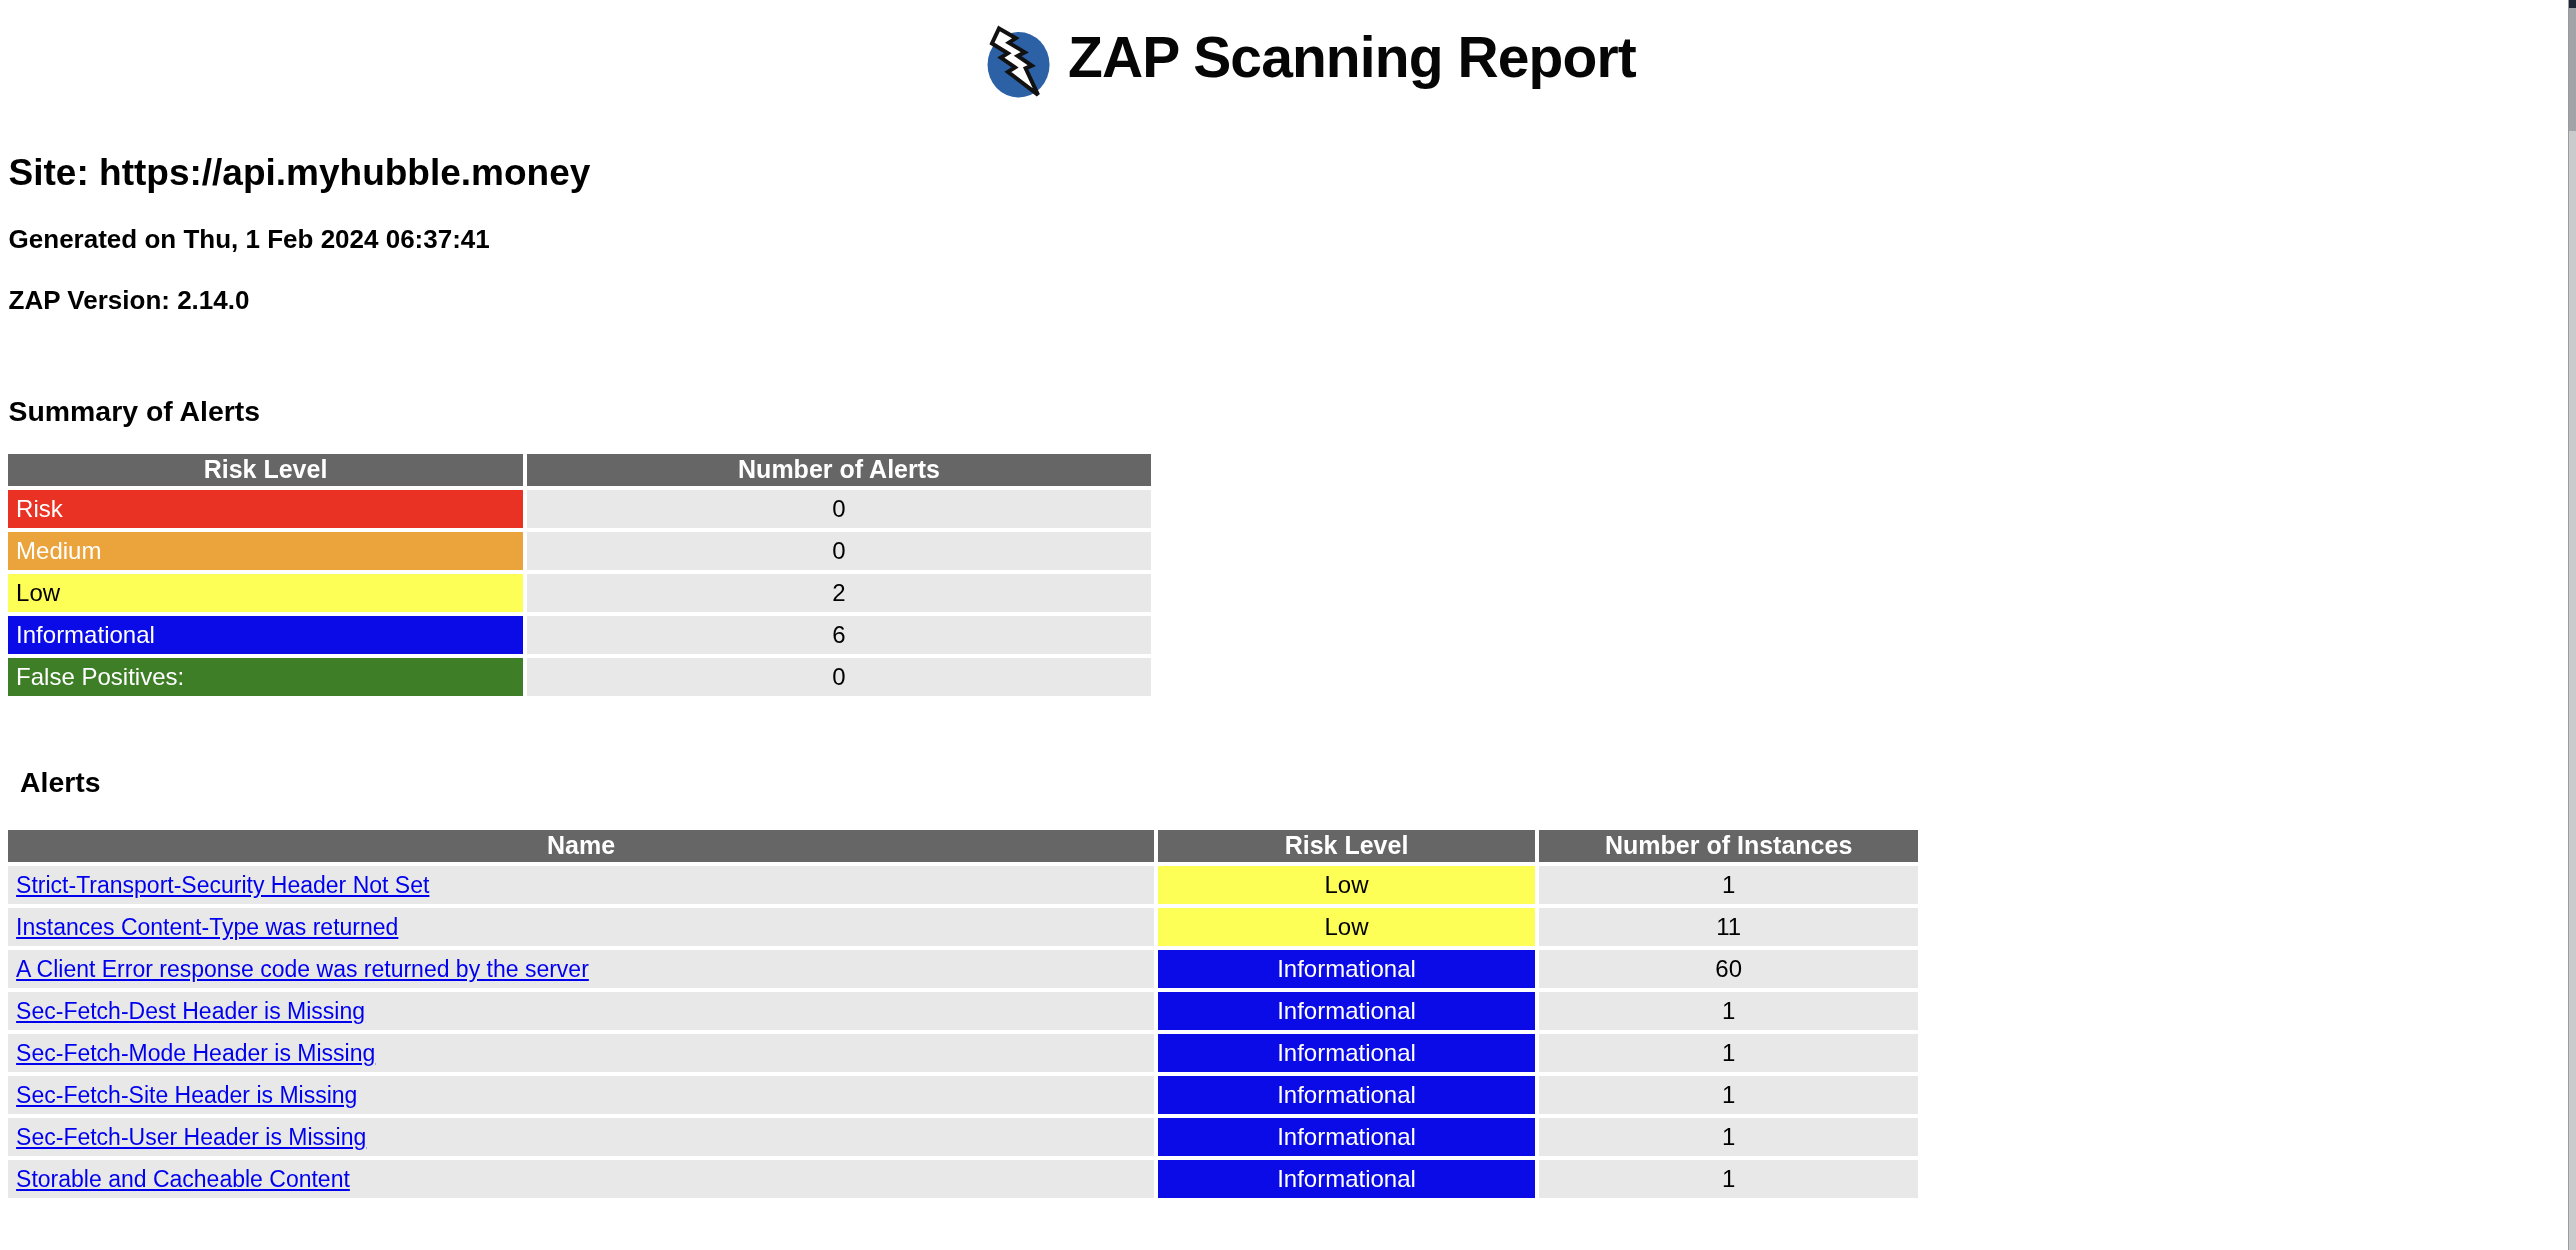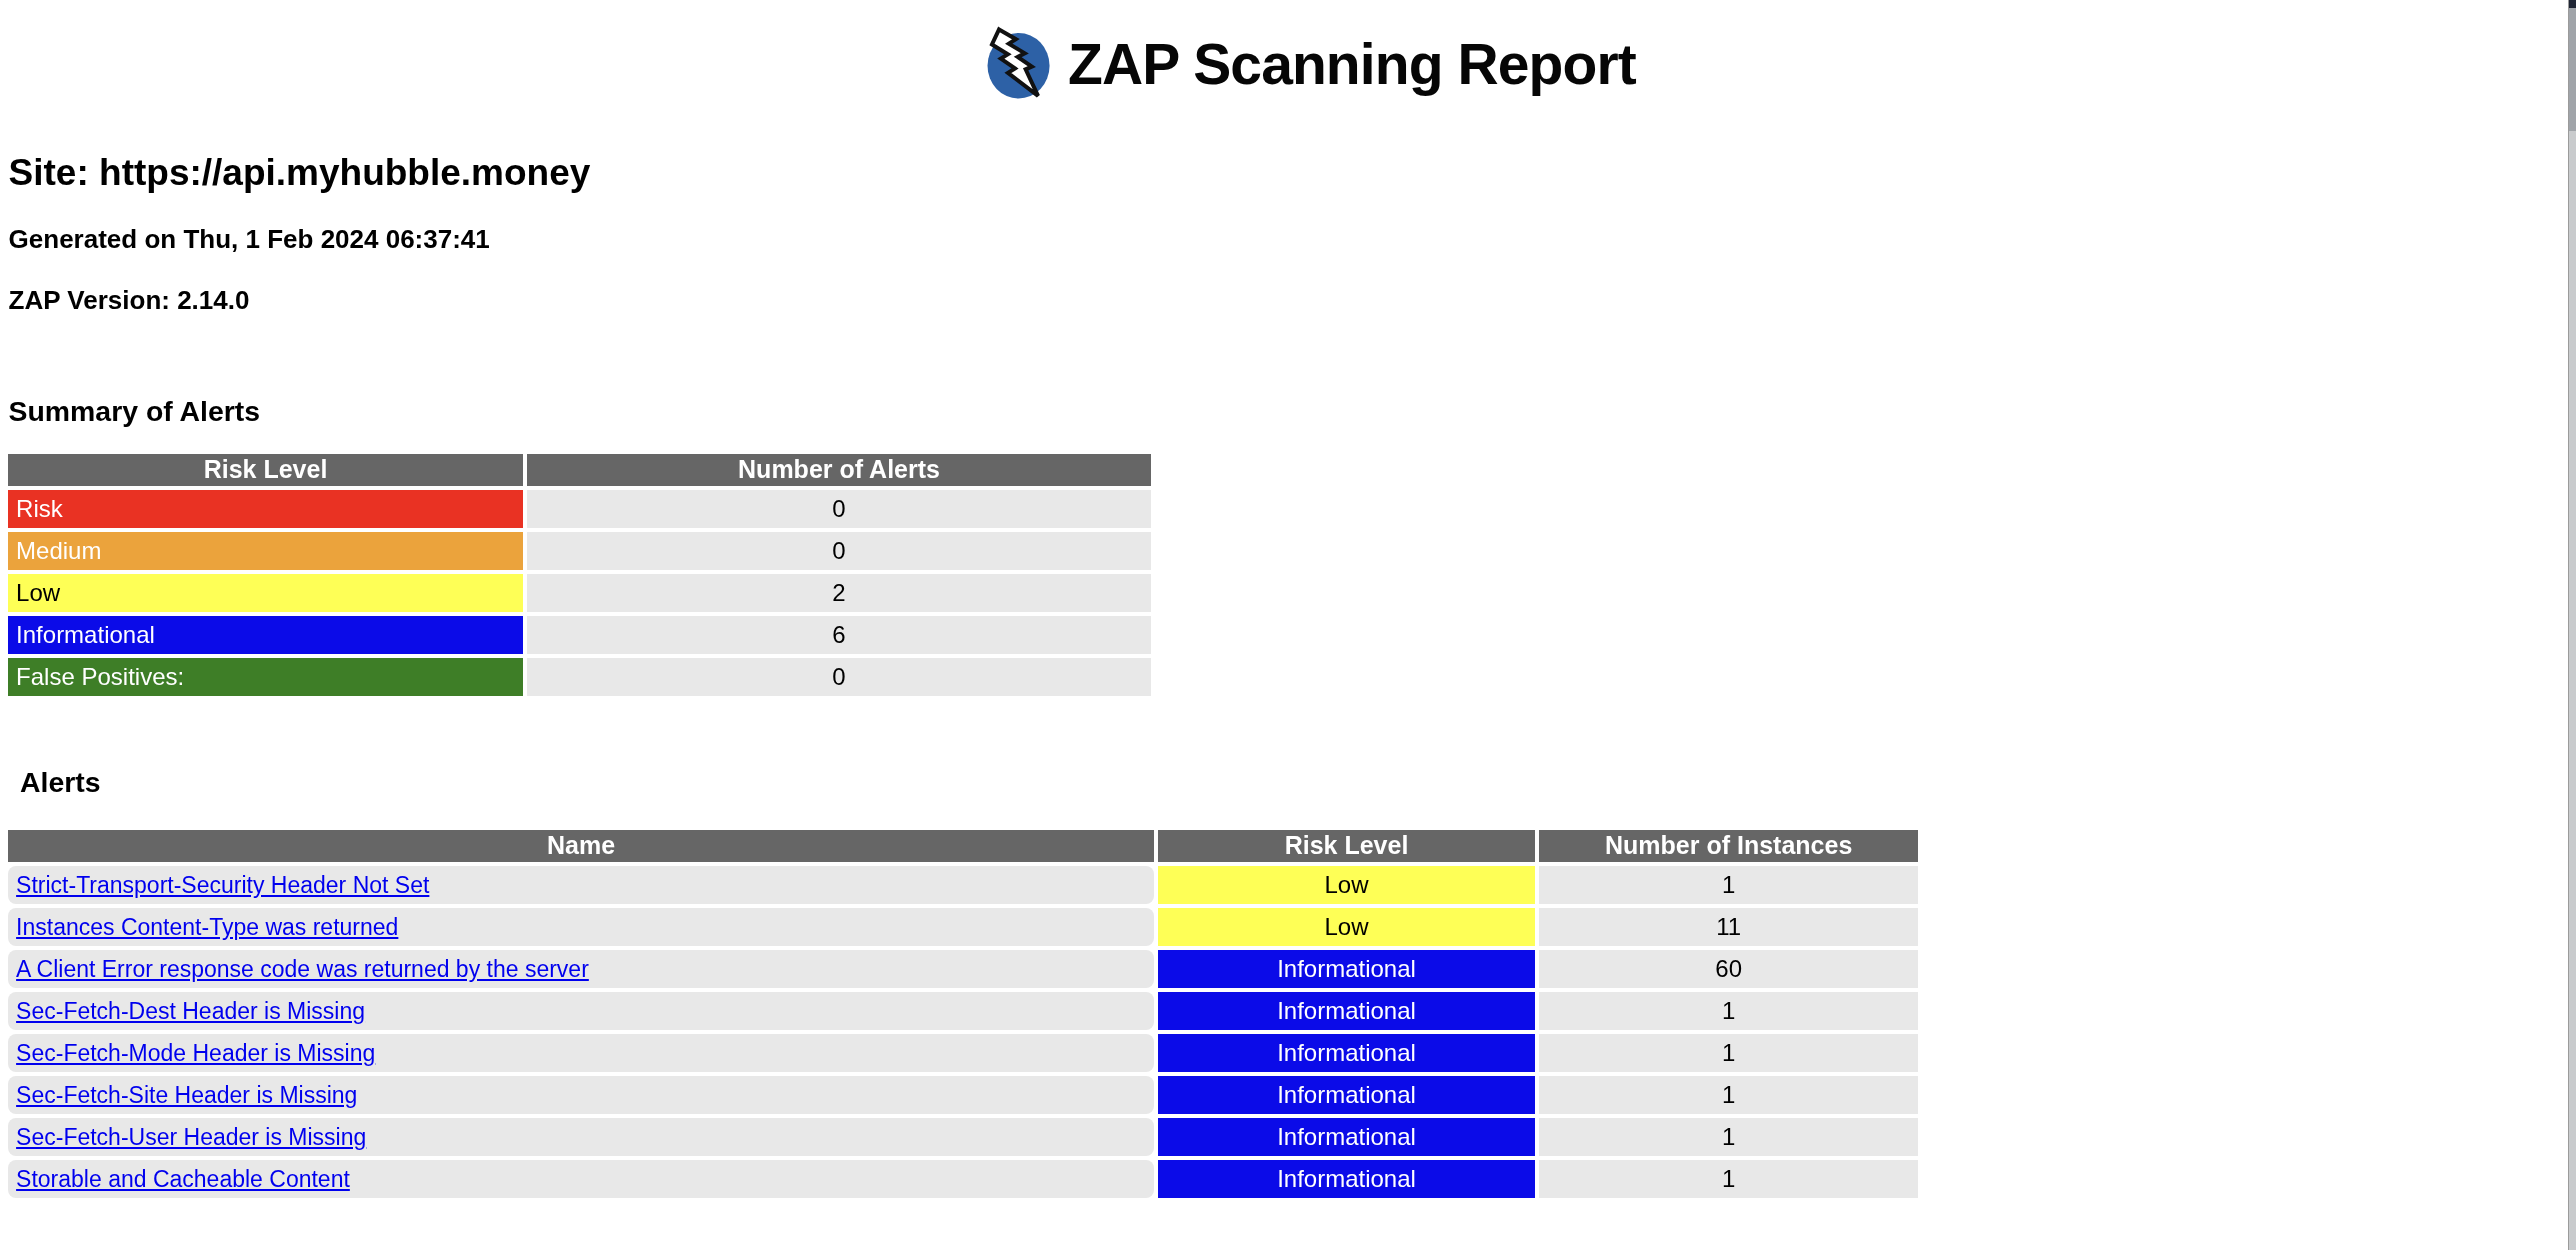--- a/index.html
+++ b/index.html
@@ -11,21 +11,20 @@
     overflow: hidden;
     font-family: "Liberation Sans", sans-serif;
     color: #000000;
   }
   .page { position: relative; width: 2576px; height: 1251px; }
 
   
   .title-row {
     display: flex;
     justify-content: center;
-    align-items: center;
     gap: 13.8px;
     margin: 0;
     padding-top: 24px;
     height: 79px;
     padding-left: 36px;
   }
   .logo { width: 78px; height: 78px; flex: 0 0 auto; }
   h1.report-title {
     margin: 0;
     font-size: 57px;
@@ -68,21 +67,21 @@
     padding: 0 8.6px;
   }
   td {
     height: 36px;
     font-size: 24px;
     background: var(--cell-bg, #e8e8e8);
     vertical-align: middle;
   }
   td.label-cell { text-align: left; padding-left: 7.8px; }
   td.center-cell { text-align: center; }
-  td.name-cell { text-align: left; padding-left: 7.8px; border-radius: 8px; }
+  td.name-cell { text-align: left; padding-left: 7.8px; }
   .summary-table col.c1 { width: 514px; }
   .summary-table col.c2 { width: 624px; }
   .alerts-table col.c1 { width: 1142px; }
   .alerts-table col.c2 { width: 376px; }
   .alerts-table col.c3 { width: 378px; }
 
   a.alert-link {
     color: var(--link-color, #0000ee);
     text-decoration: underline;
     font-size: 23px;

